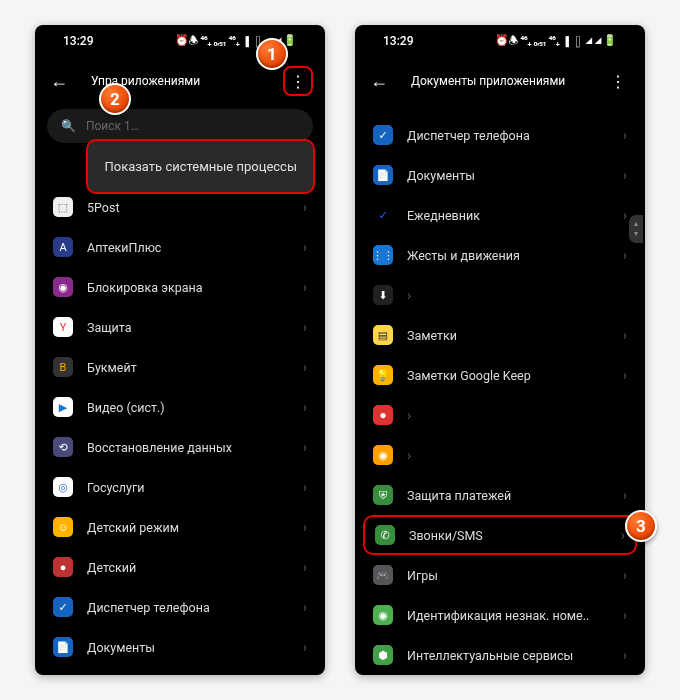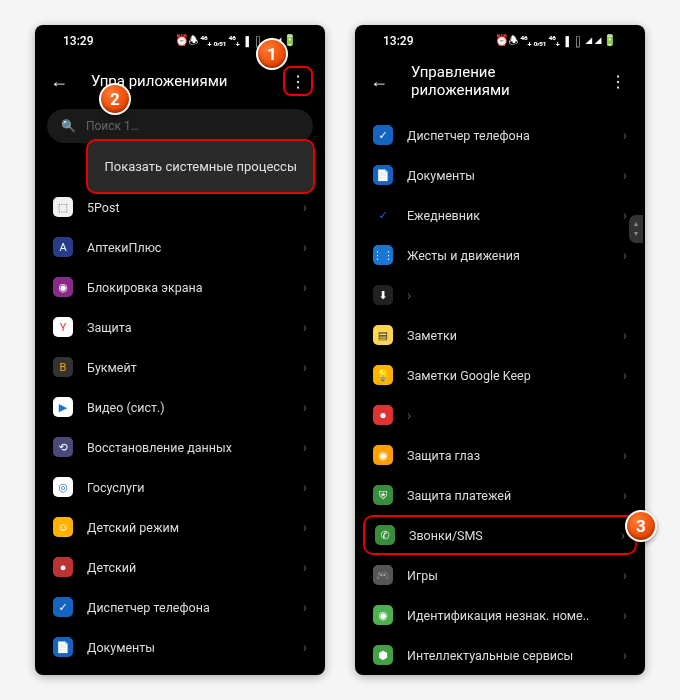--- a/index.html
+++ b/index.html
@@ -50,21 +50,21 @@
     .back-btn {
       width: 24px;
       height: 24px;
       display: flex;
       align-items: center;
       justify-content: center;
       color: #fff;
       font-size: 18px;
     }
     .header-title {
-      font-size: 15px;
+      font-size: 12px;
       font-weight: 400;
       flex: 1;
     }
     .more-btn {
       width: 30px;
       height: 30px;
       display: flex;
       align-items: center;
       justify-content: center;
       color: #fff;
@@ -262,21 +262,21 @@
     </div>
 </div>
 
 <div class="phone">
   <div class="status-bar">
     <span>13:29</span>
     <span class="status-icons">⏰🕭 ⁴⁶₊ ₀‚₅₁ ⁴⁶₊ ▮▯ ◢ ◢ 🔋</span>
   </div>
   <div class="header">
     <div class="back-btn">←</div>
-    <div class="header-title">Управление риложениями</div>
+    <div class="header-title">Документы приложениями</div>
     <div class="more-btn">⋮</div>
   </div>
   <div class="app-list" id="right-list">
       <div class="app-item">
         <div class="app-icon" style="background: rgb(21, 101, 192); color: rgb(255, 255, 255);">✓</div>
         <div class="app-label">Диспетчер телефона</div>
         <div class="chevron">›</div>
       </div>
       <div class="app-item">
         <div class="app-icon" style="background: rgb(21, 101, 192); color: rgb(255, 255, 255);">📄</div>
@@ -306,21 +306,20 @@
         <div class="app-icon" style="background: rgb(255, 179, 0); color: rgb(255, 255, 255);">💡</div>
         <div class="app-label">Заметки Google Keep</div>
         <div class="chevron">›</div>
       </div>
       <div class="app-item">
         <div class="app-icon" style="background: rgb(221, 51, 51); color: rgb(255, 255, 255);">⏺</div>
         <div class="chevron">›</div>
       </div>
       <div class="app-item">
         <div class="app-icon" style="background: rgb(255, 160, 0); color: rgb(255, 255, 255);">◉</div>
-        <div class="app-label">Защита глаз</div>
         <div class="chevron">›</div>
       </div>
       <div class="app-item">
         <div class="app-icon" style="background: rgb(56, 142, 60); color: rgb(255, 255, 255);">⛨</div>
         <div class="app-label">Защита платежей</div>
         <div class="chevron">›</div>
       </div>
       <div class="app-item highlighted-row">
         <div class="app-icon" style="background: rgb(56, 142, 60); color: rgb(255, 255, 255);">✆</div>
         <div class="app-label">Звонки/SMS</div>

